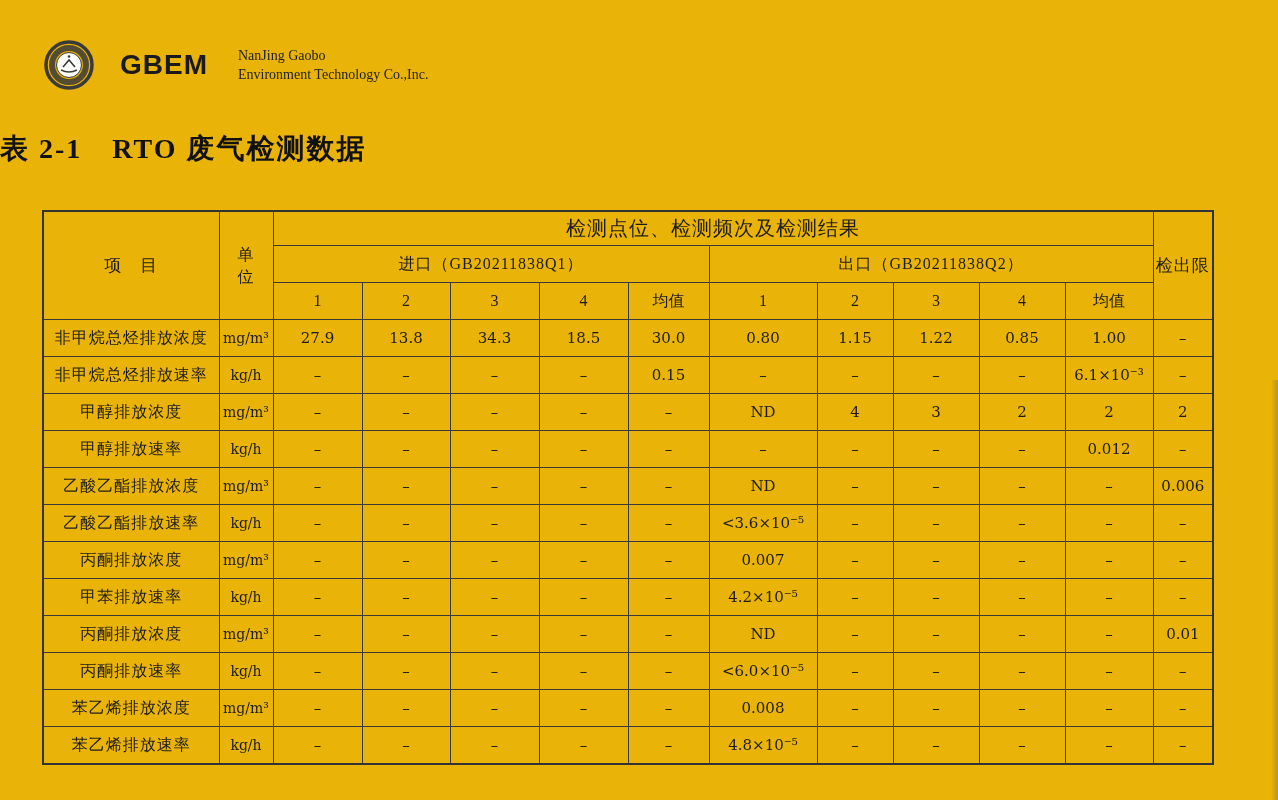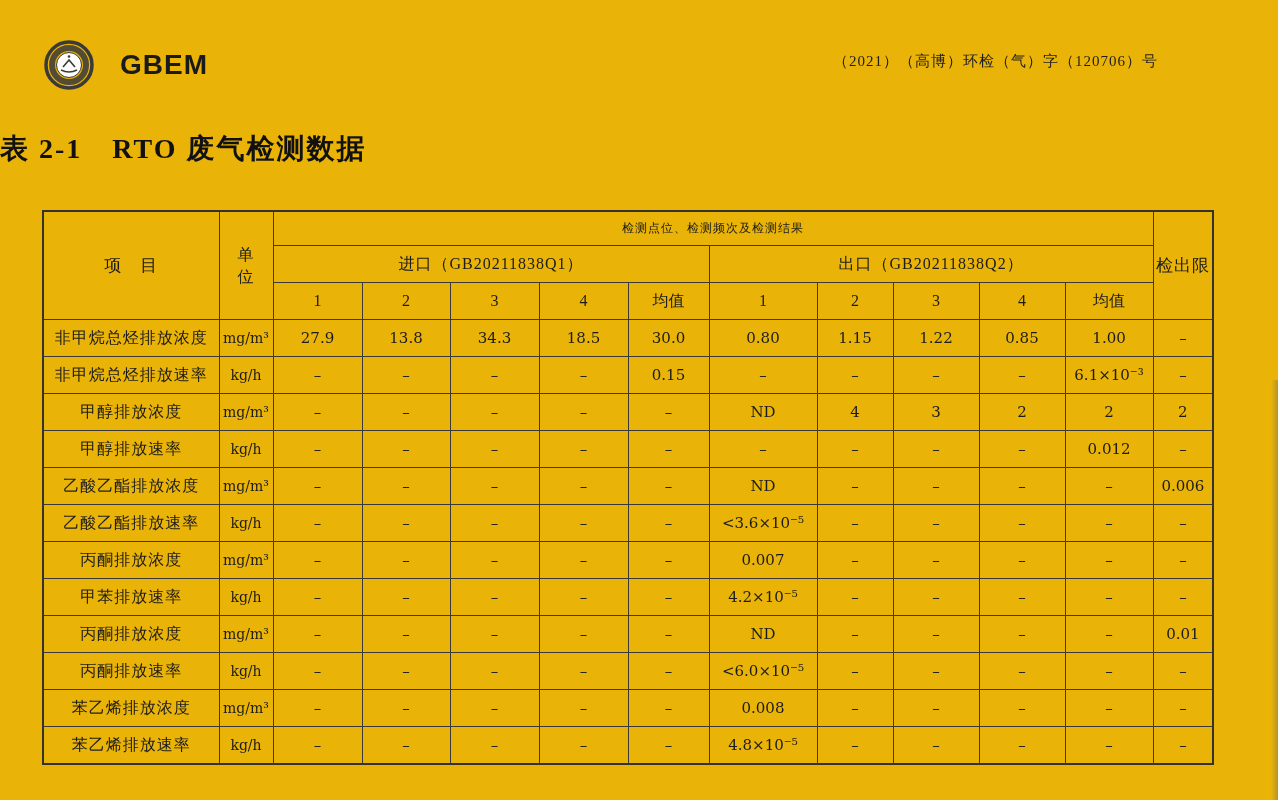--- a/index.html
+++ b/index.html
@@ -89,21 +89,21 @@
     border: 2px solid #333;
   }
   table.report th, table.report td {
     border: 1px solid #3a3a3a;
     text-align: center;
     vertical-align: middle;
     padding: 0 2px;
     font-weight: normal;
     overflow: hidden;
   }
-  tr.h1 th { height: 33px; font-size: 12px; letter-spacing: 1px; }
+  tr.h1 th { height: 33px; font-size: 20px; letter-spacing: 1px; }
   tr.h2 th { height: 36px; font-size: 16px; letter-spacing: 1px; }
   tr.h3 th { height: 36px; font-size: 16px; }
   tbody td { height: 36px; font-size: 15px; }
   .th-item  { font-size: 17px !important; letter-spacing: 2px; }
   .th-unit  { font-size: 16px !important; white-space: pre-line; line-height: 22px; }
   .th-limit { font-size: 17px !important; letter-spacing: 1px; }
   td.c-item { font-size: 16px; letter-spacing: 1px; }
   td.c-unit { font-size: 14px; font-family: "DejaVu Serif", serif; }
   td.c-val  { font-family: "DejaVu Serif", serif; }
 </style>
@@ -118,22 +118,25 @@
     <div class="logo-group">
       <svg class="seal" viewBox="0 0 50 50">
         <circle cx="25" cy="25" r="23" fill="none" stroke="#3a3a3a" stroke-width="3.5"></circle>
         <circle cx="25" cy="25" r="17" fill="none" stroke="#3a3a3a" stroke-width="6" opacity="0.85"></circle>
         <circle cx="25" cy="25" r="12.5" fill="#fdfdfb" stroke="#3a3a3a" stroke-width="1"></circle>
         <path d="M19 27 L25 20 L31 27" fill="none" stroke="#3a3a3a" stroke-width="1.6"></path>
         <path d="M17 30 Q25 34 33 30" fill="none" stroke="#3a3a3a" stroke-width="1.6"></path>
         <circle cx="25" cy="16.5" r="1.3" fill="#3a3a3a"></circle>
       </svg>
       <div class="gbem">GBEM</div>
+      <div class="company">
+        <div>NanJing Gaobo</div>
+        <div>Environment Technology Co.,Inc.</div>
+      </div>
     </div>
-    <div class="report-no">（2021）（高博）环检（气）字（120706）号</div>
   </header>
 
   <h1 class="title">表 2-1　RTO 废气检测数据</h1>
 
 
   <table class="report">
     <colgroup>
       <col style="width:176px">
         <col style="width:54px">
       <col style="width:89px">

